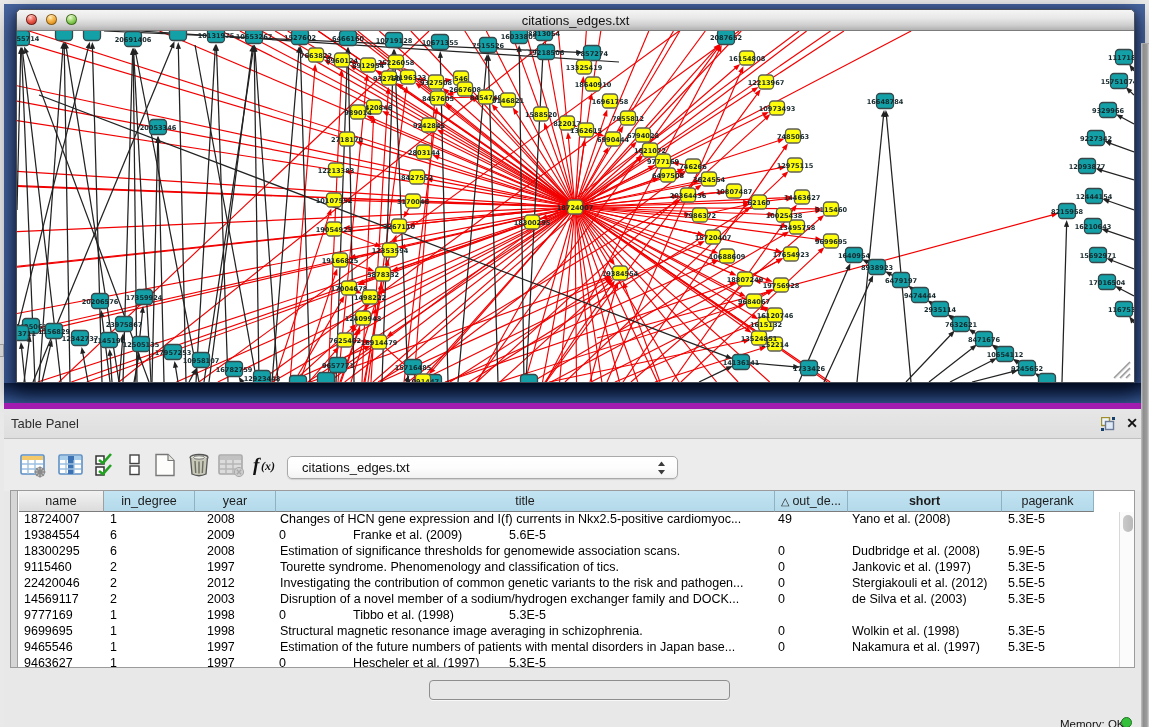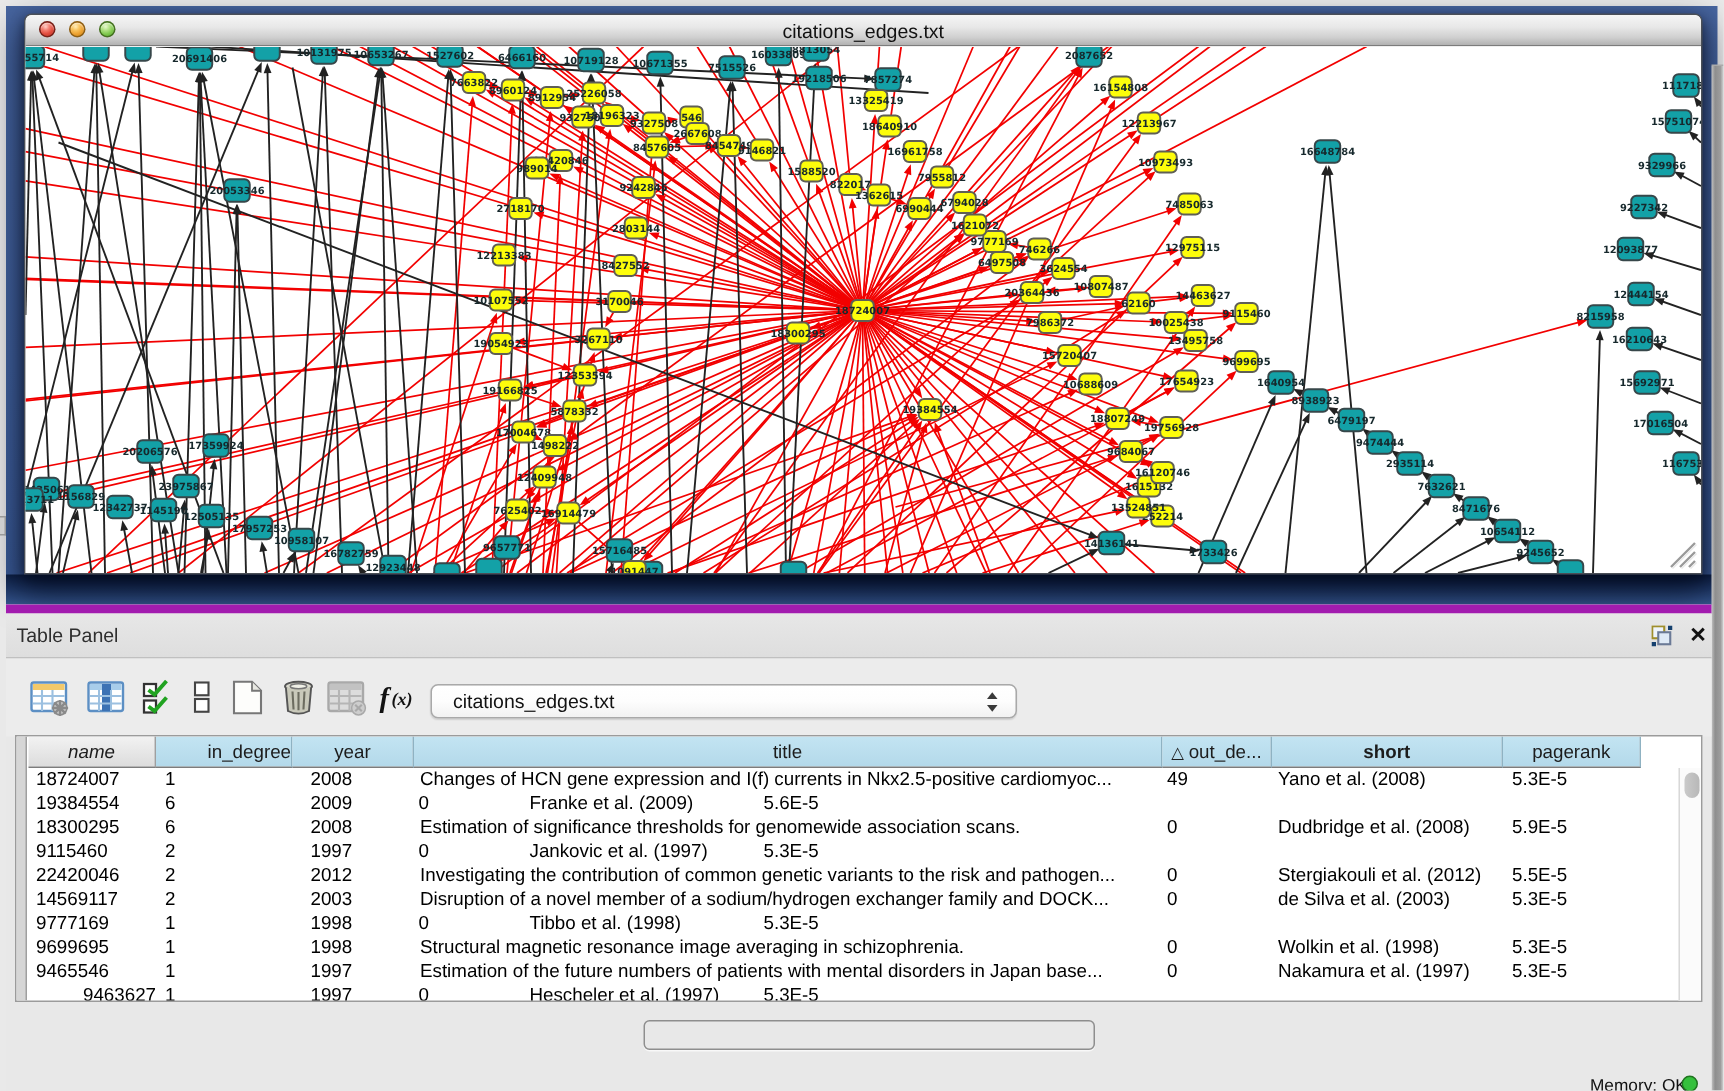--- a/index.html
+++ b/index.html
@@ -59,21 +59,21 @@
 
   
   .table-wrap { position:absolute; left:6px; top:81px; width:1125px; height:178px;
       border:1px solid #9b9b9b; background:#fff; overflow:hidden; }
   .tbl-gutter { position:absolute; left:0; top:0; width:7px; height:100%;
       background:#d6d6d6; border-right:1px solid #9f9f9f; }
   .tbl-header { position:absolute; left:8px; top:0; height:21px; display:flex; }
   .th { height:21px; font-size:12.5px; color:#1c1c1c; text-align:center; line-height:20px;
       background:linear-gradient(180deg,#c3e4f2,#b3d9ea); border-right:1px solid #8fb2c2;
       border-bottom:1px solid #7c7c7c; overflow:hidden; white-space:nowrap; position:relative; }
-  .th.first { background:linear-gradient(180deg,#f2f2f2,#dcdcdc); border-right:1px solid #9f9f9f;font-style:italic; }
+  .th.first { background:linear-gradient(180deg,#f2f2f2,#dcdcdc); border-right:1px solid #9f9f9f; }
   .tbl-rows { position:absolute; left:8px; top:21px; }
   .tr { display:flex; height:16px; }
   .td { font-size:12.5px; color:#000; white-space:nowrap; overflow:hidden; height:16px; line-height:15px; }
   .vsb { position:absolute; left:1108px; top:21px; width:16px; height:156px;
       background:#fbfbfb; border-left:1px solid #d8d8d8; }
   .vsb-thumb { position:absolute; left:3px; top:3px; width:10px; height:17px;
       background:linear-gradient(90deg,#cacaca,#b8b8b8); border-radius:5px; }
 
   
   .tabs { position:absolute; left:425px; top:271px; height:20px; display:flex;
@@ -1274,21 +1274,21 @@
         <path d="M4.5 0.5 L8 5 L1 5 Z" fill="#3a3a3a"></path>
         <path d="M4.5 13.5 L8 9 L1 9 Z" fill="#3a3a3a"></path>
       </svg>
     </div>
   </div>
 
   <div class="table-wrap">
     <div class="tbl-gutter"></div>
     <div class="tbl-header" id="tbl-header">
         <div class="th first" style="width: 85px;"><span>name</span></div>
-        <div class="th" style="width: 91px; text-align: right;"><span>in_degree</span></div>
+        <div class="th" style="width: 91px;"><span>in_degree</span></div>
         <div class="th" style="width: 81px;"><span>year</span></div>
         <div class="th" style="width: 499px;"><span>title</span></div>
         <div class="th" style="width: 73px;"><span style="font-size: 11px;">△ </span><span>out_de...</span></div>
         <div class="th" style="width: 154px; font-weight: bold;"><span>short</span></div>
         <div class="th" style="width: 92px;"><span>pagerank</span></div>
       </div>
     <div class="tbl-rows" id="tbl-rows">
         <div class="tr">
           <div class="td" style="width: 85px; padding-left: 5px;">18724007</div>
           <div class="td" style="width: 91px; padding-left: 6px;">1</div>
@@ -1312,20 +1312,21 @@
           <div class="td" style="width: 81px; padding-left: 12px;">2008</div>
           <div class="td" style="width: 499px; padding-left: 4px;">Estimation of significance thresholds for genomewide association scans.</div>
           <div class="td" style="width: 73px; padding-left: 3px;">0</div>
           <div class="td" style="width: 154px; padding-left: 4px;">Dudbridge et al. (2008)</div>
           <div class="td" style="width: 92px; padding-left: 6px;">5.9E-5</div>
         </div>
         <div class="tr">
           <div class="td" style="width: 85px; padding-left: 5px;">9115460</div>
           <div class="td" style="width: 91px; padding-left: 6px;">2</div>
           <div class="td" style="width: 81px; padding-left: 12px;">1997</div>
+          <div class="td" style="width: 499px; padding-left: 4px;">Tourette syndrome. Phenomenology and classification of tics.</div>
           <div class="td" style="width: 73px; padding-left: 3px;">0</div>
           <div class="td" style="width: 154px; padding-left: 4px;">Jankovic et al. (1997)</div>
           <div class="td" style="width: 92px; padding-left: 6px;">5.3E-5</div>
         </div>
         <div class="tr">
           <div class="td" style="width: 85px; padding-left: 5px;">22420046</div>
           <div class="td" style="width: 91px; padding-left: 6px;">2</div>
           <div class="td" style="width: 81px; padding-left: 12px;">2012</div>
           <div class="td" style="width: 499px; padding-left: 4px;">Investigating the contribution of common genetic variants to the risk and pathogen...</div>
           <div class="td" style="width: 73px; padding-left: 3px;">0</div>
@@ -1361,21 +1362,21 @@
         <div class="tr">
           <div class="td" style="width: 85px; padding-left: 5px;">9465546</div>
           <div class="td" style="width: 91px; padding-left: 6px;">1</div>
           <div class="td" style="width: 81px; padding-left: 12px;">1997</div>
           <div class="td" style="width: 499px; padding-left: 4px;">Estimation of the future numbers of patients with mental disorders in Japan base...</div>
           <div class="td" style="width: 73px; padding-left: 3px;">0</div>
           <div class="td" style="width: 154px; padding-left: 4px;">Nakamura et al. (1997)</div>
           <div class="td" style="width: 92px; padding-left: 6px;">5.3E-5</div>
         </div>
         <div class="tr">
-          <div class="td" style="width: 85px; padding-left: 5px; text-align: right;">9463627</div>
+          <div class="td" style="width: 85px; padding-left: 5px;">9463627</div>
           <div class="td" style="width: 91px; padding-left: 6px;">1</div>
           <div class="td" style="width: 81px; padding-left: 12px;">1997</div>
           <div class="td" style="width: 73px; padding-left: 3px;">0</div>
           <div class="td" style="width: 154px; padding-left: 4px;">Hescheler et al. (1997)</div>
           <div class="td" style="width: 92px; padding-left: 6px;">5.3E-5</div>
         </div>
       </div>
     <div class="vsb">
       <div class="vsb-thumb"></div>
     </div>

